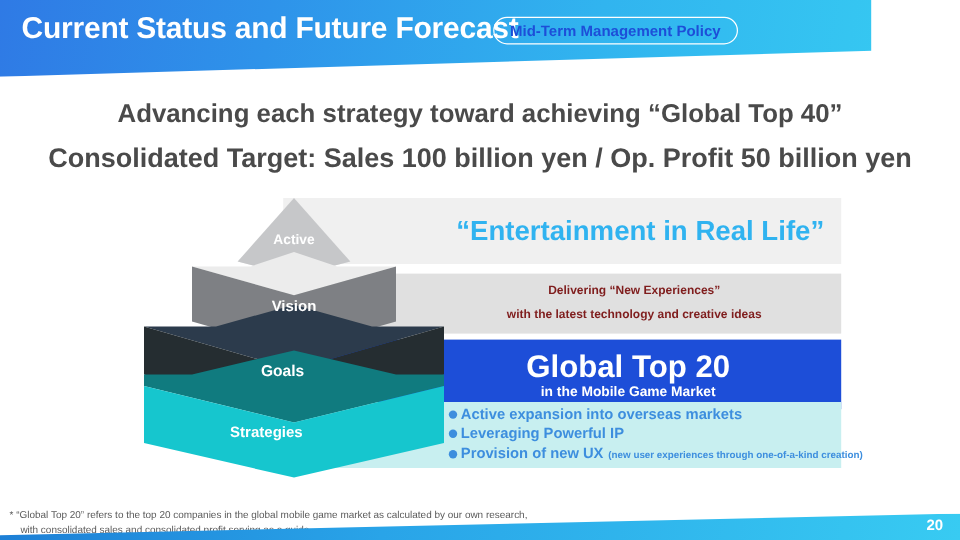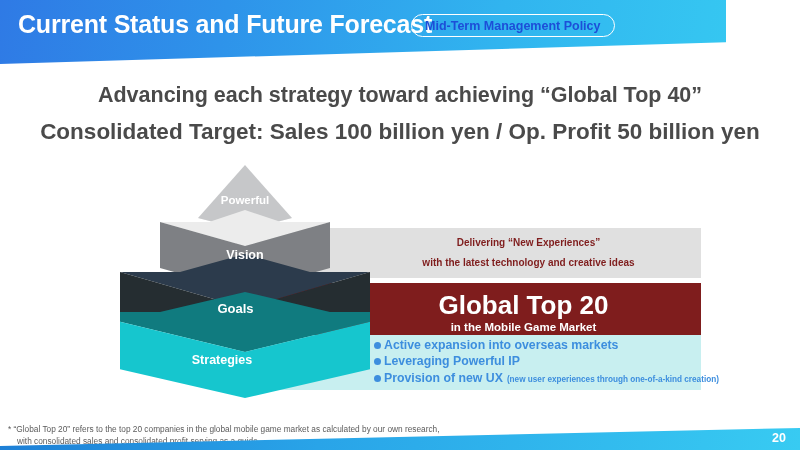--- a/index.html
+++ b/index.html
@@ -34,21 +34,21 @@
     position:absolute;left:0;top:80px;width:800px;text-align:center;
     color:#4a4a4a;font-size:21.5px;font-weight:bold;line-height:31px;
   }
   .subtitle .l1{display:block;}
   .subtitle .l2{display:block;margin-top:5px;font-size:22.5px;}
 
   
   .band{position:absolute;display:flex;flex-direction:column;justify-content:center;}
   .band1{left:236px;top:165px;width:465px;height:55px;background:#f0f0f0;}
   .band2{left:236px;top:228px;width:465px;height:50px;background:#e0e0e0;}
-  .band3{left:236px;top:283px;width:465px;height:58px;background:#7f1d1d;}
+  .band3{left:236px;top:283px;width:465px;height:58px;background:#1d4ed8;}
   .band4{left:236px;top:335px;width:465px;height:55px;background:#c8eff0;}
 
   .band1 .t{
     text-align:center;color:#30b3f0;font-size:23px;font-weight:bold;
     padding-left:130px;
   }
   .band2 .t{
     text-align:center;color:#7f1d1d;font-size:10px;font-weight:bold;line-height:20px;
     padding-left:120px;
   }
@@ -116,20 +116,23 @@
     <div class="header-badge">
       <span>Mid-Term Management Policy</span>
     </div>
   </div>
 
   <div class="subtitle">
     <span class="l1">Advancing each strategy toward achieving “Global Top 40”</span>
     <span class="l2">Consolidated Target: Sales 100 billion yen / Op. Profit 50 billion yen</span>
   </div>
 
+  <div class="band band1">
+    <div class="t">“Entertainment in Real Life”</div>
+  </div>
 
   <div class="band band2">
     <div class="t">
       <span>Delivering “New Experiences”</span>
       <span>with the latest technology and creative ideas</span>
     </div>
   </div>
 
   <div class="band band3">
     <div class="t1">Global Top 20</div>
@@ -162,21 +165,21 @@
 
       <polygon points="40,62 89,62 125,50 161,62 210,62 125,86" fill="#ececec"></polygon>
       <polygon points="40,62 125,86 210,62 210,108 125,132 40,108" fill="#7e8084"></polygon>
 
       <polygon points="0,112 60,112 125,94 190,112 250,112 125,148" fill="#2c3b4c"></polygon>
       <polygon points="0,112 125,148 250,112 250,152 125,188 0,152" fill="#252d31"></polygon>
 
       <polygon points="-40,152 40,152 125,132 210,152 290,152 125,192" fill="#107b7f"></polygon>
       <polygon points="-40,152 125,192 290,152 290,200 125,238 -40,200" fill="#16c6ce"></polygon>
     </svg>
-    <div class="ptext p-mission">Powerful</div>
+    <div class="ptext p-mission">Active</div>
     <div class="ptext p-vision">Vision</div>
     <div class="ptext p-goals">Goals</div>
     <div class="ptext p-strategies">Strategies</div>
   </div>
 
   <div class="footnote">
     <span>* “Global Top 20” refers to the top 20 companies in the global mobile game market as calculated by our own research,</span>
     <span class="fl2">with consolidated sales and consolidated profit serving as a guide.</span>
   </div>
 

